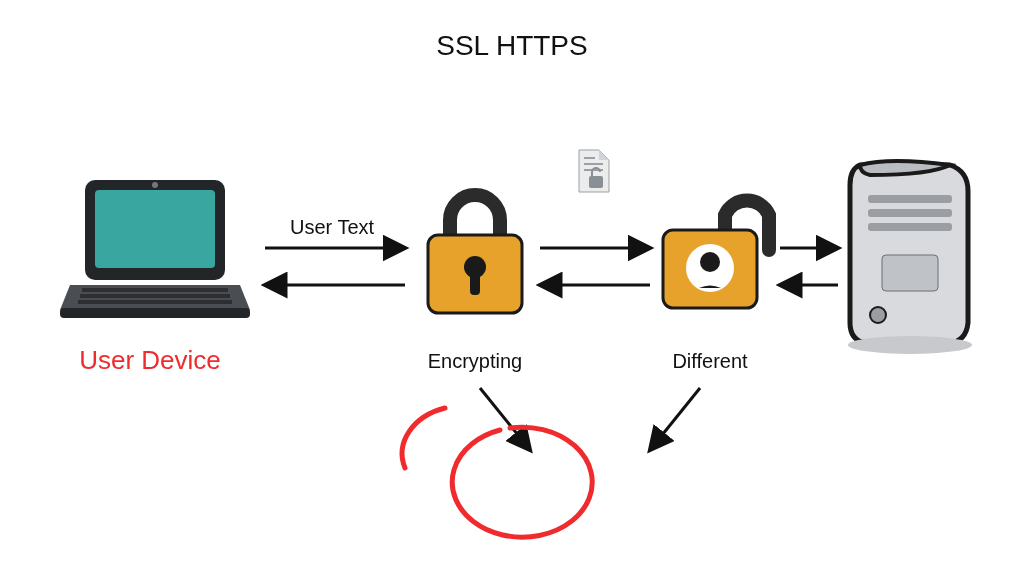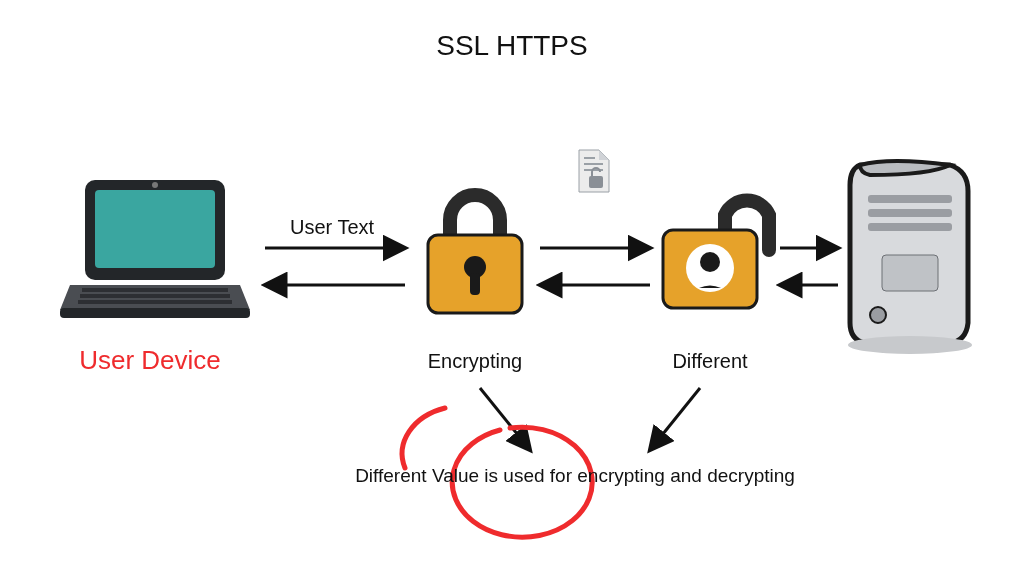--- a/index.html
+++ b/index.html
@@ -89,15 +89,14 @@
     <line x1="700" y1="388" x2="650" y2="450" stroke="#111" stroke-width="3" marker-end="url(#ah)"></line>
 
     <g stroke="#ef2b2d" stroke-width="5" fill="none" stroke-linecap="round">
       <path d="M500 430 a70 55 0 1 0 10 -2"></path>
       <path d="M445 408 a62 48 0 0 0 -40 60"></path>
     </g>
   </svg>
 
   <div class="lbl" style="left:290px;top:216px">User Text</div>
 
-  <div class="lbl center" style="left:575px;top:465px;font-size:19px;white-space:nowrap">Different Value is used for encrypting and decrypting</div>
 
 </div>
 
 </body></html>

